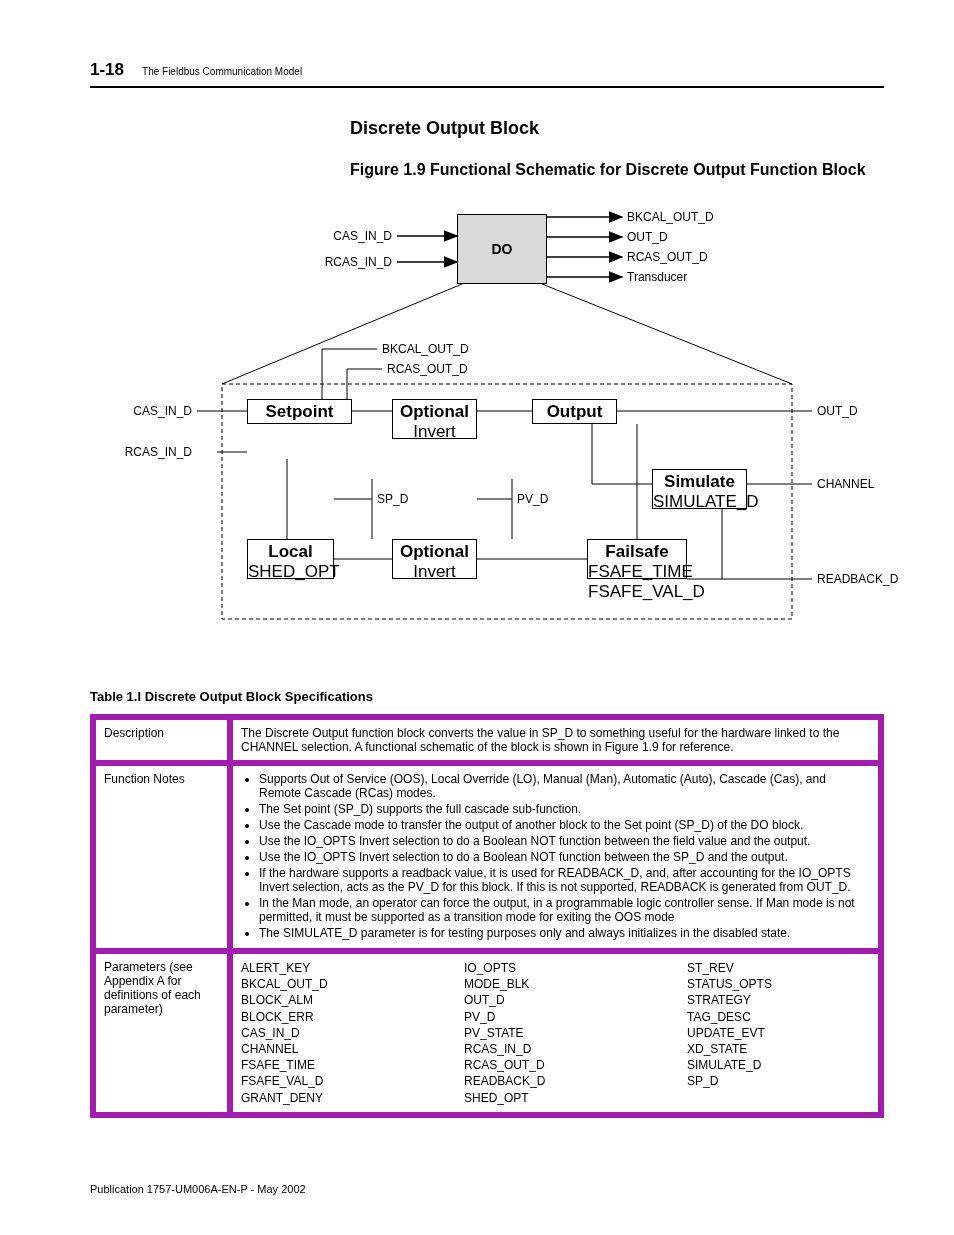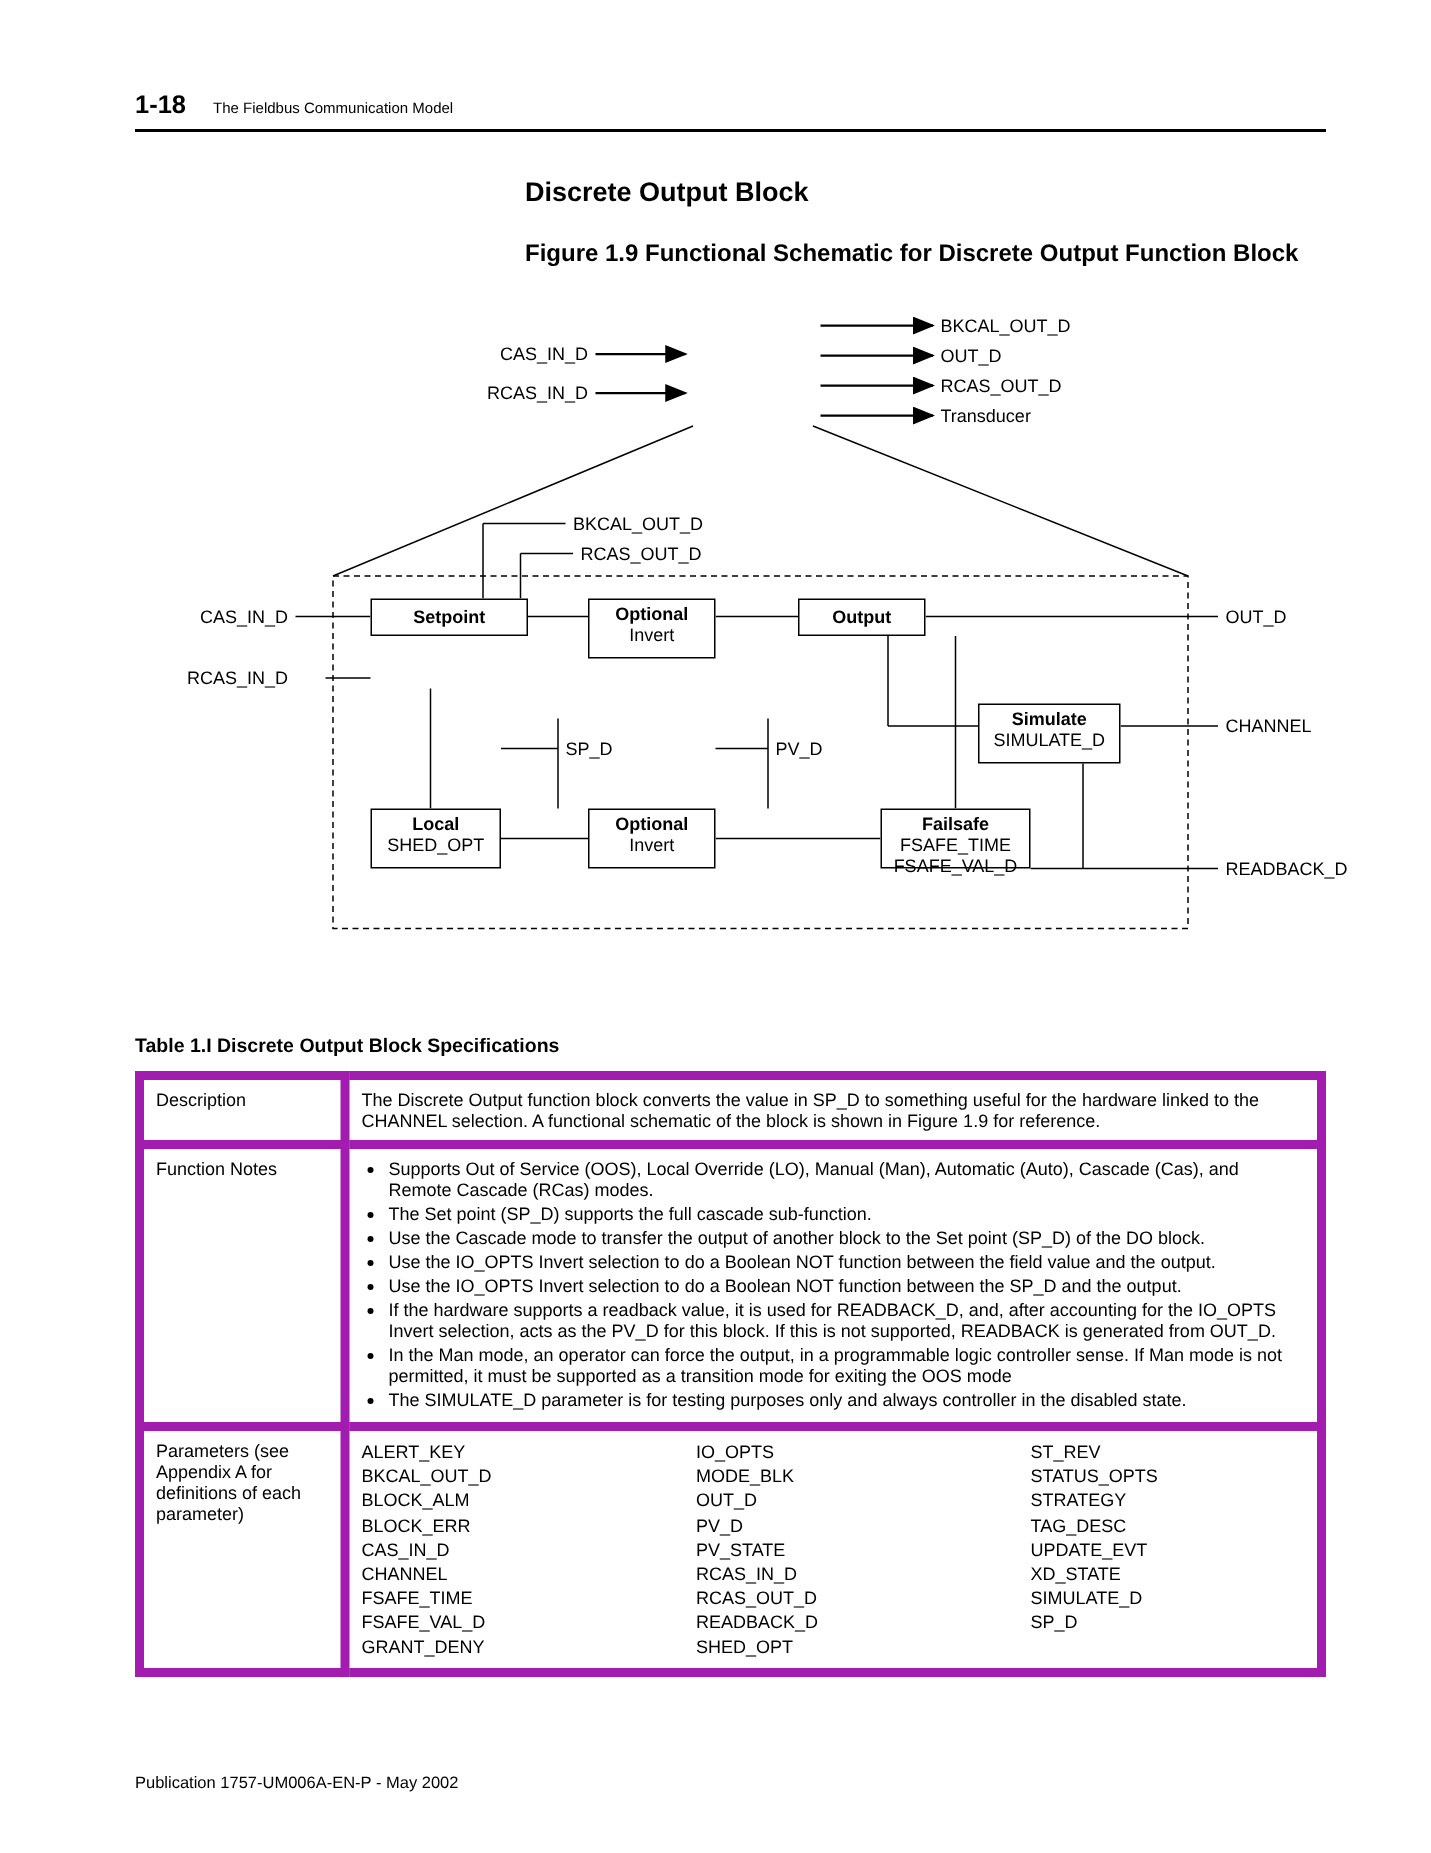--- a/index.html
+++ b/index.html
@@ -32,21 +32,21 @@
     font-size: 18px;
     margin: 14px 0 22px 260px;
   }
   .fig-caption {
     font-weight: bold;
     font-size: 16px;
     margin: 0 0 20px 260px;
   }
   .diagram { position: relative; width: 790px; height: 450px; margin: 0 auto 40px auto; }
   .diagram svg { position: absolute; left:0; top:0; }
-  .dblk { position:absolute; font-size:12px; text-align:center; box-sizing:border-box; }
+  .dblk { position:absolute; font-size:17px; text-align:center; box-sizing:border-box; }
   .box { border:1px solid #000; background:#fff; }
   .dobox { border:1px solid #000; background:#d9d9d9; font-weight:bold; font-size:14px; display:flex; align-items:center; justify-content:center; }
   .lbl { font-size:12px; white-space:nowrap; }
   .b { font-weight:bold; }
 
   .tbl-caption {
     font-weight: bold;
     font-size: 13px;
     margin: 10px 0 10px 0;
   }
@@ -130,20 +130,21 @@
       <line x1="545" y1="340" x2="545" y2="225" stroke="#000" stroke-width="1"></line>
 
       <line x1="385" y1="360" x2="495" y2="360" stroke="#000" stroke-width="1"></line>
       <line x1="242" y1="360" x2="300" y2="360" stroke="#000" stroke-width="1"></line>
 
       <line x1="630" y1="300" x2="630" y2="380" stroke="#000" stroke-width="1"></line>
       <line x1="630" y1="380" x2="720" y2="380" stroke="#000" stroke-width="1"></line>
       <line x1="595" y1="380" x2="630" y2="380" stroke="#000" stroke-width="1"></line>
     </svg>
 
+    <div class="dblk dobox" style="left:365px; top:15px; width:90px; height:70px;">DO</div>
 
     <div class="dblk lbl" style="left:230px; top:30px; text-align:right; width:70px;">CAS_IN_D</div>
     <div class="dblk lbl" style="left:225px; top:56px; text-align:right; width:75px;">RCAS_IN_D</div>
 
     <div class="dblk lbl" style="left:535px; top:11px; text-align:left;">BKCAL_OUT_D</div>
     <div class="dblk lbl" style="left:535px; top:31px; text-align:left;">OUT_D</div>
     <div class="dblk lbl" style="left:535px; top:51px; text-align:left;">RCAS_OUT_D</div>
     <div class="dblk lbl" style="left:535px; top:71px; text-align:left;">Transducer</div>
 
     <div class="dblk lbl" style="left:25px; top:205px; text-align:right; width:75px;">CAS_IN_D</div>
@@ -182,21 +183,21 @@
       <td class="lab">Function Notes</td>
       <td>
         <ul class="fn" id="fn-list">
               <li>Supports Out of Service (OOS), Local Override (LO), Manual (Man), Automatic (Auto), Cascade (Cas), and Remote Cascade (RCas) modes.</li>
               <li>The Set point (SP_D) supports the full cascade sub-function.</li>
               <li>Use the Cascade mode to transfer the output of another block to the Set point (SP_D) of the DO block.</li>
               <li>Use the IO_OPTS Invert selection to do a Boolean NOT function between the field value and the output.</li>
               <li>Use the IO_OPTS Invert selection to do a Boolean NOT function between the SP_D and the output.</li>
               <li>If the hardware supports a readback value, it is used for READBACK_D, and, after accounting for the IO_OPTS Invert selection, acts as the PV_D for this block. If this is not supported, READBACK is generated from OUT_D.</li>
               <li>In the Man mode, an operator can force the output, in a programmable logic controller sense. If Man mode is not permitted, it must be supported as a transition mode for exiting the OOS mode</li>
-              <li>The SIMULATE_D parameter is for testing purposes only and always controller in the disabled state.</li>
+              <li>The SIMULATE_D parameter is for testing purposes only and always initializes in the disabled state.</li>
             </ul>
       </td>
     </tr>
     <tr>
       <td class="lab">Parameters (see Appendix A for definitions of each parameter)</td>
       <td>
         <div class="params-row">
           <div class="params-col" id="pc1">
                 <div>ALERT_KEY</div>
                 <div>BKCAL_OUT_D</div>

